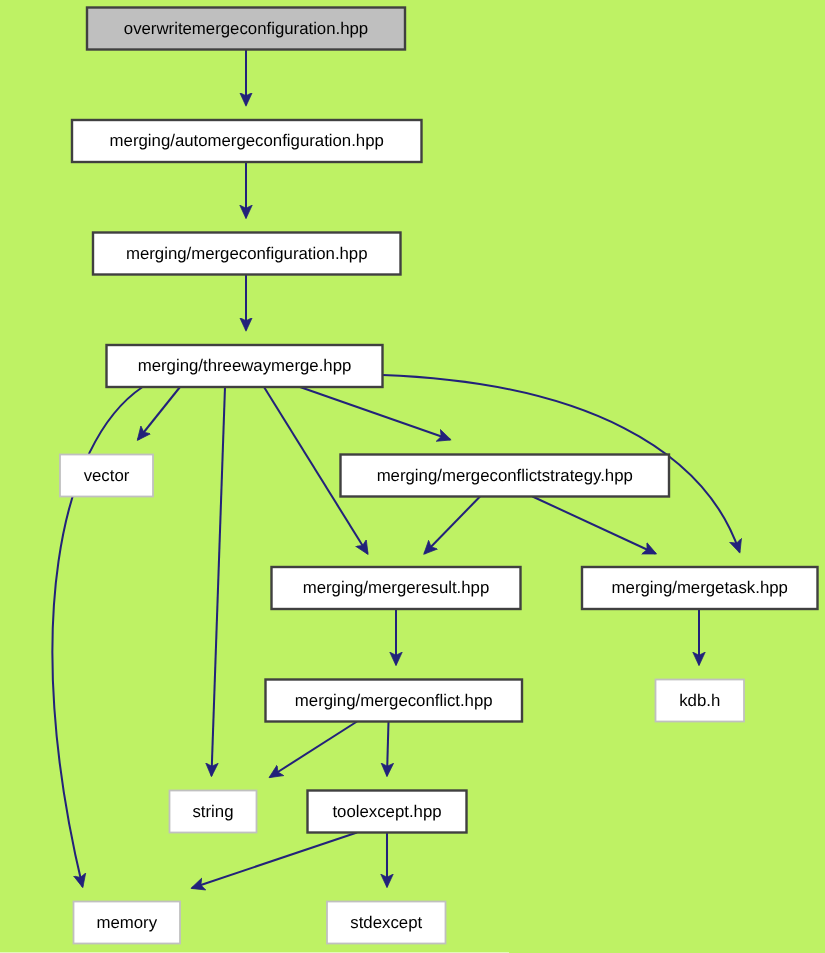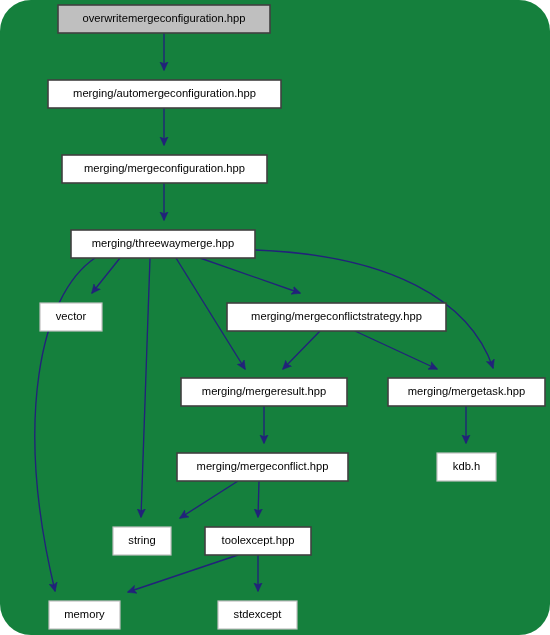--- a/index.html
+++ b/index.html
@@ -10,22 +10,21 @@
   body {
     width: 550px;
     height: 635px;
     font-family: "Liberation Sans", sans-serif;
     overflow: hidden;
   }
   #graph-root {
     position: relative;
     width: 550px;
     height: 635px;
-    background: #15803d;
-    border-radius: 31px;
+    background: #bef264;
   }
   svg#dep-graph {
     display: block;
     width: 550px;
     height: 635px;
   }
   .node-box {
     stroke-width: 1;
   }
   .node-box.style-main {

